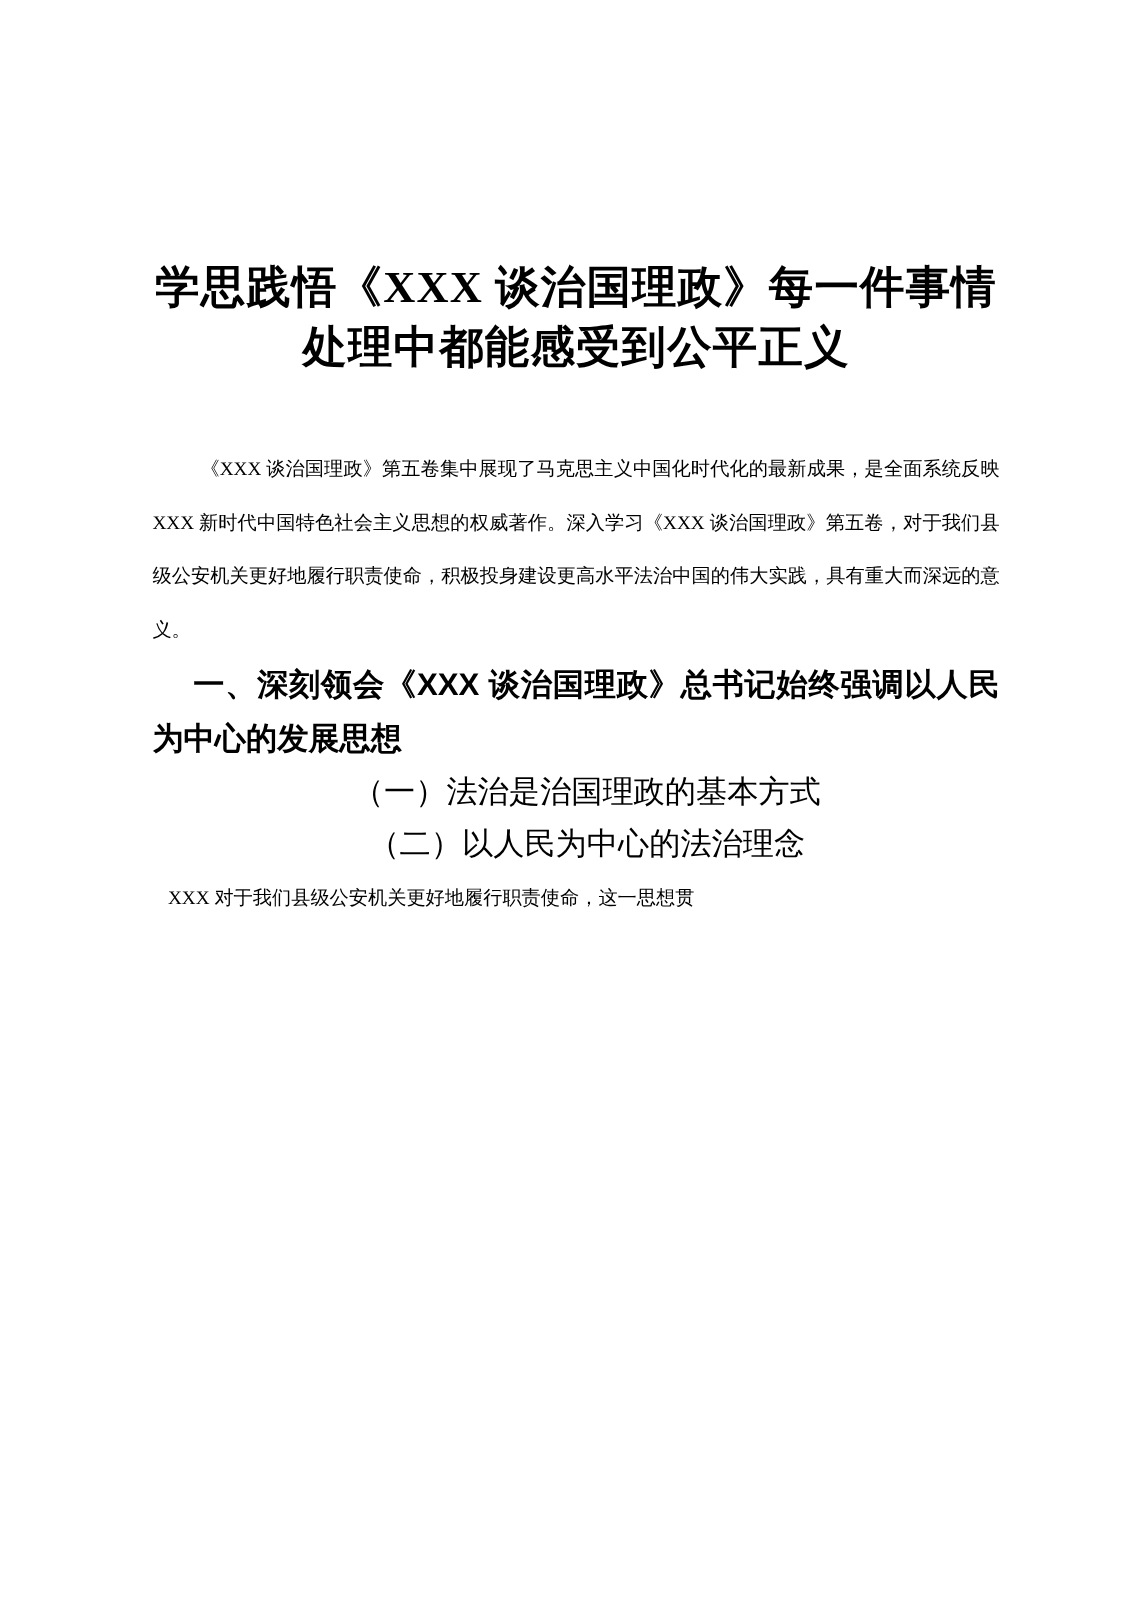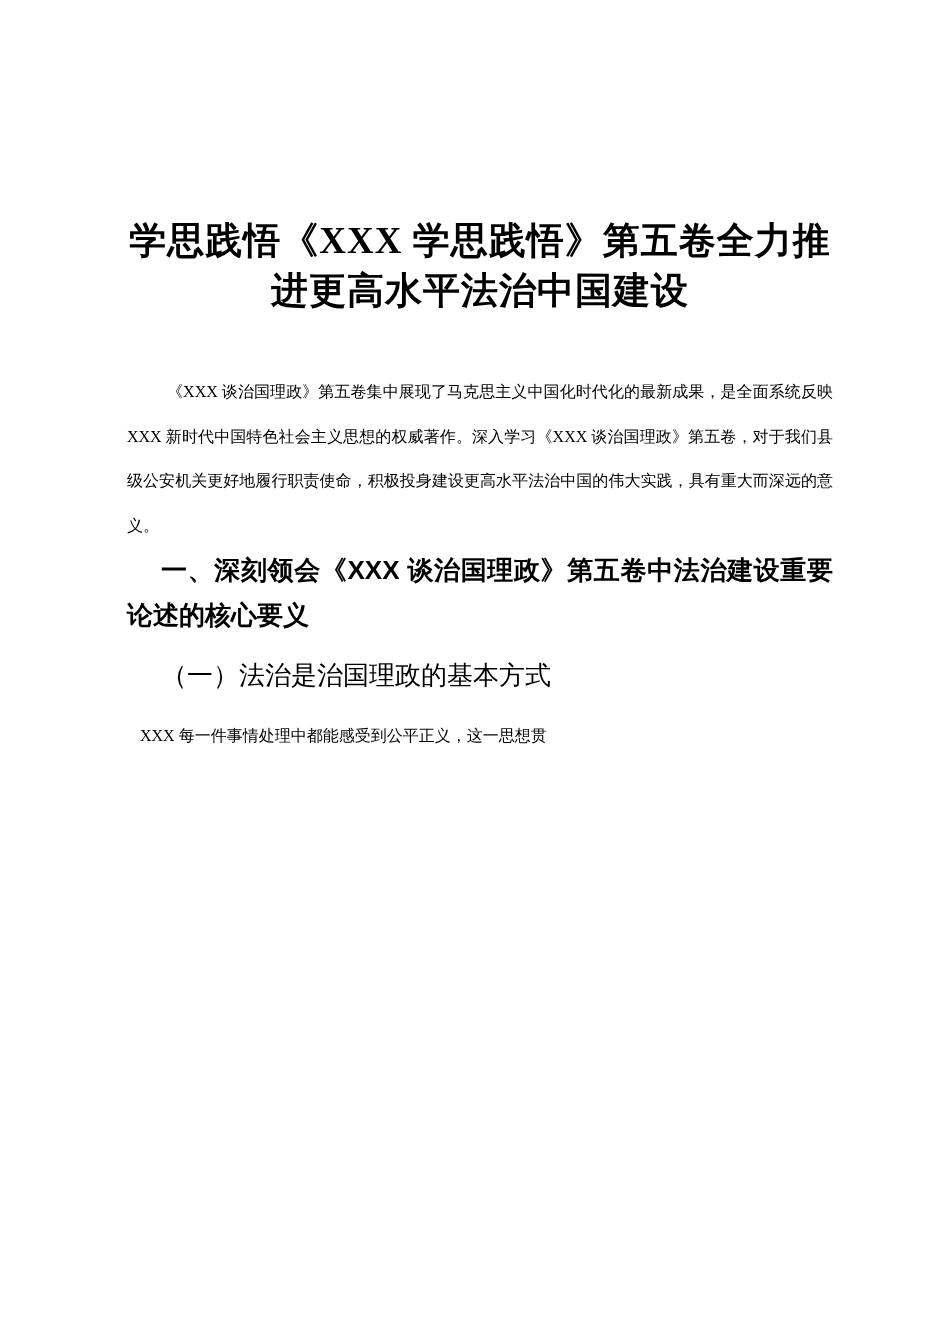--- a/index.html
+++ b/index.html
@@ -52,33 +52,35 @@
     text-justify: inter-character;
     text-indent: 34px;
     margin: 0;
   }
   .heading-2 {
     font-family: "Liberation Serif", "DejaVu Serif", serif;
     font-weight: 400;
     font-size: 26px;
     line-height: 44.6px;
     text-indent: 18px;
-    margin: 16px;
+    margin: 0;
+    text-align: center;
   }
 </style>
 </head>
 <body>
 
 <div class="page">
   <div class="doc-body">
-    <h1 class="doc-title">学思践悟《XXX 学思践悟》第五卷全力推进更高水平法治中国建设</h1>
+    <h1 class="doc-title">学思践悟《XXX 谈治国理政》每一件事情处理中都能感受到公平正义</h1>
 
     <p class="para">《XXX 谈治国理政》第五卷集中展现了马克思主义中国化时代化的最新成果，是全面系统反映 XXX 新时代中国特色社会主义思想的权威著作。深入学习《XXX 谈治国理政》第五卷，对于我们县级公安机关更好地履行职责使命，积极投身建设更高水平法治中国的伟大实践，具有重大而深远的意义。</p>
 
-    <h2 class="heading-1">一、深刻领会《XXX 谈治国理政》第五卷中法治建设重要论述的核心要义</h2>
+    <h2 class="heading-1">一、深刻领会《XXX 谈治国理政》总书记始终强调以人民为中心的发展思想</h2>
 
     <h3 class="heading-2">（一）法治是治国理政的基本方式</h3>
 
 
+    <h3 class="heading-2">（二）以人民为中心的法治理念</h3>
 
-    <p class="para latin-start">XXX 每一件事情处理中都能感受到公平正义，这一思想贯</p>
+    <p class="para latin-start">XXX 对于我们县级公安机关更好地履行职责使命，这一思想贯</p>
   </div>
 </div>
 
 </body></html>

